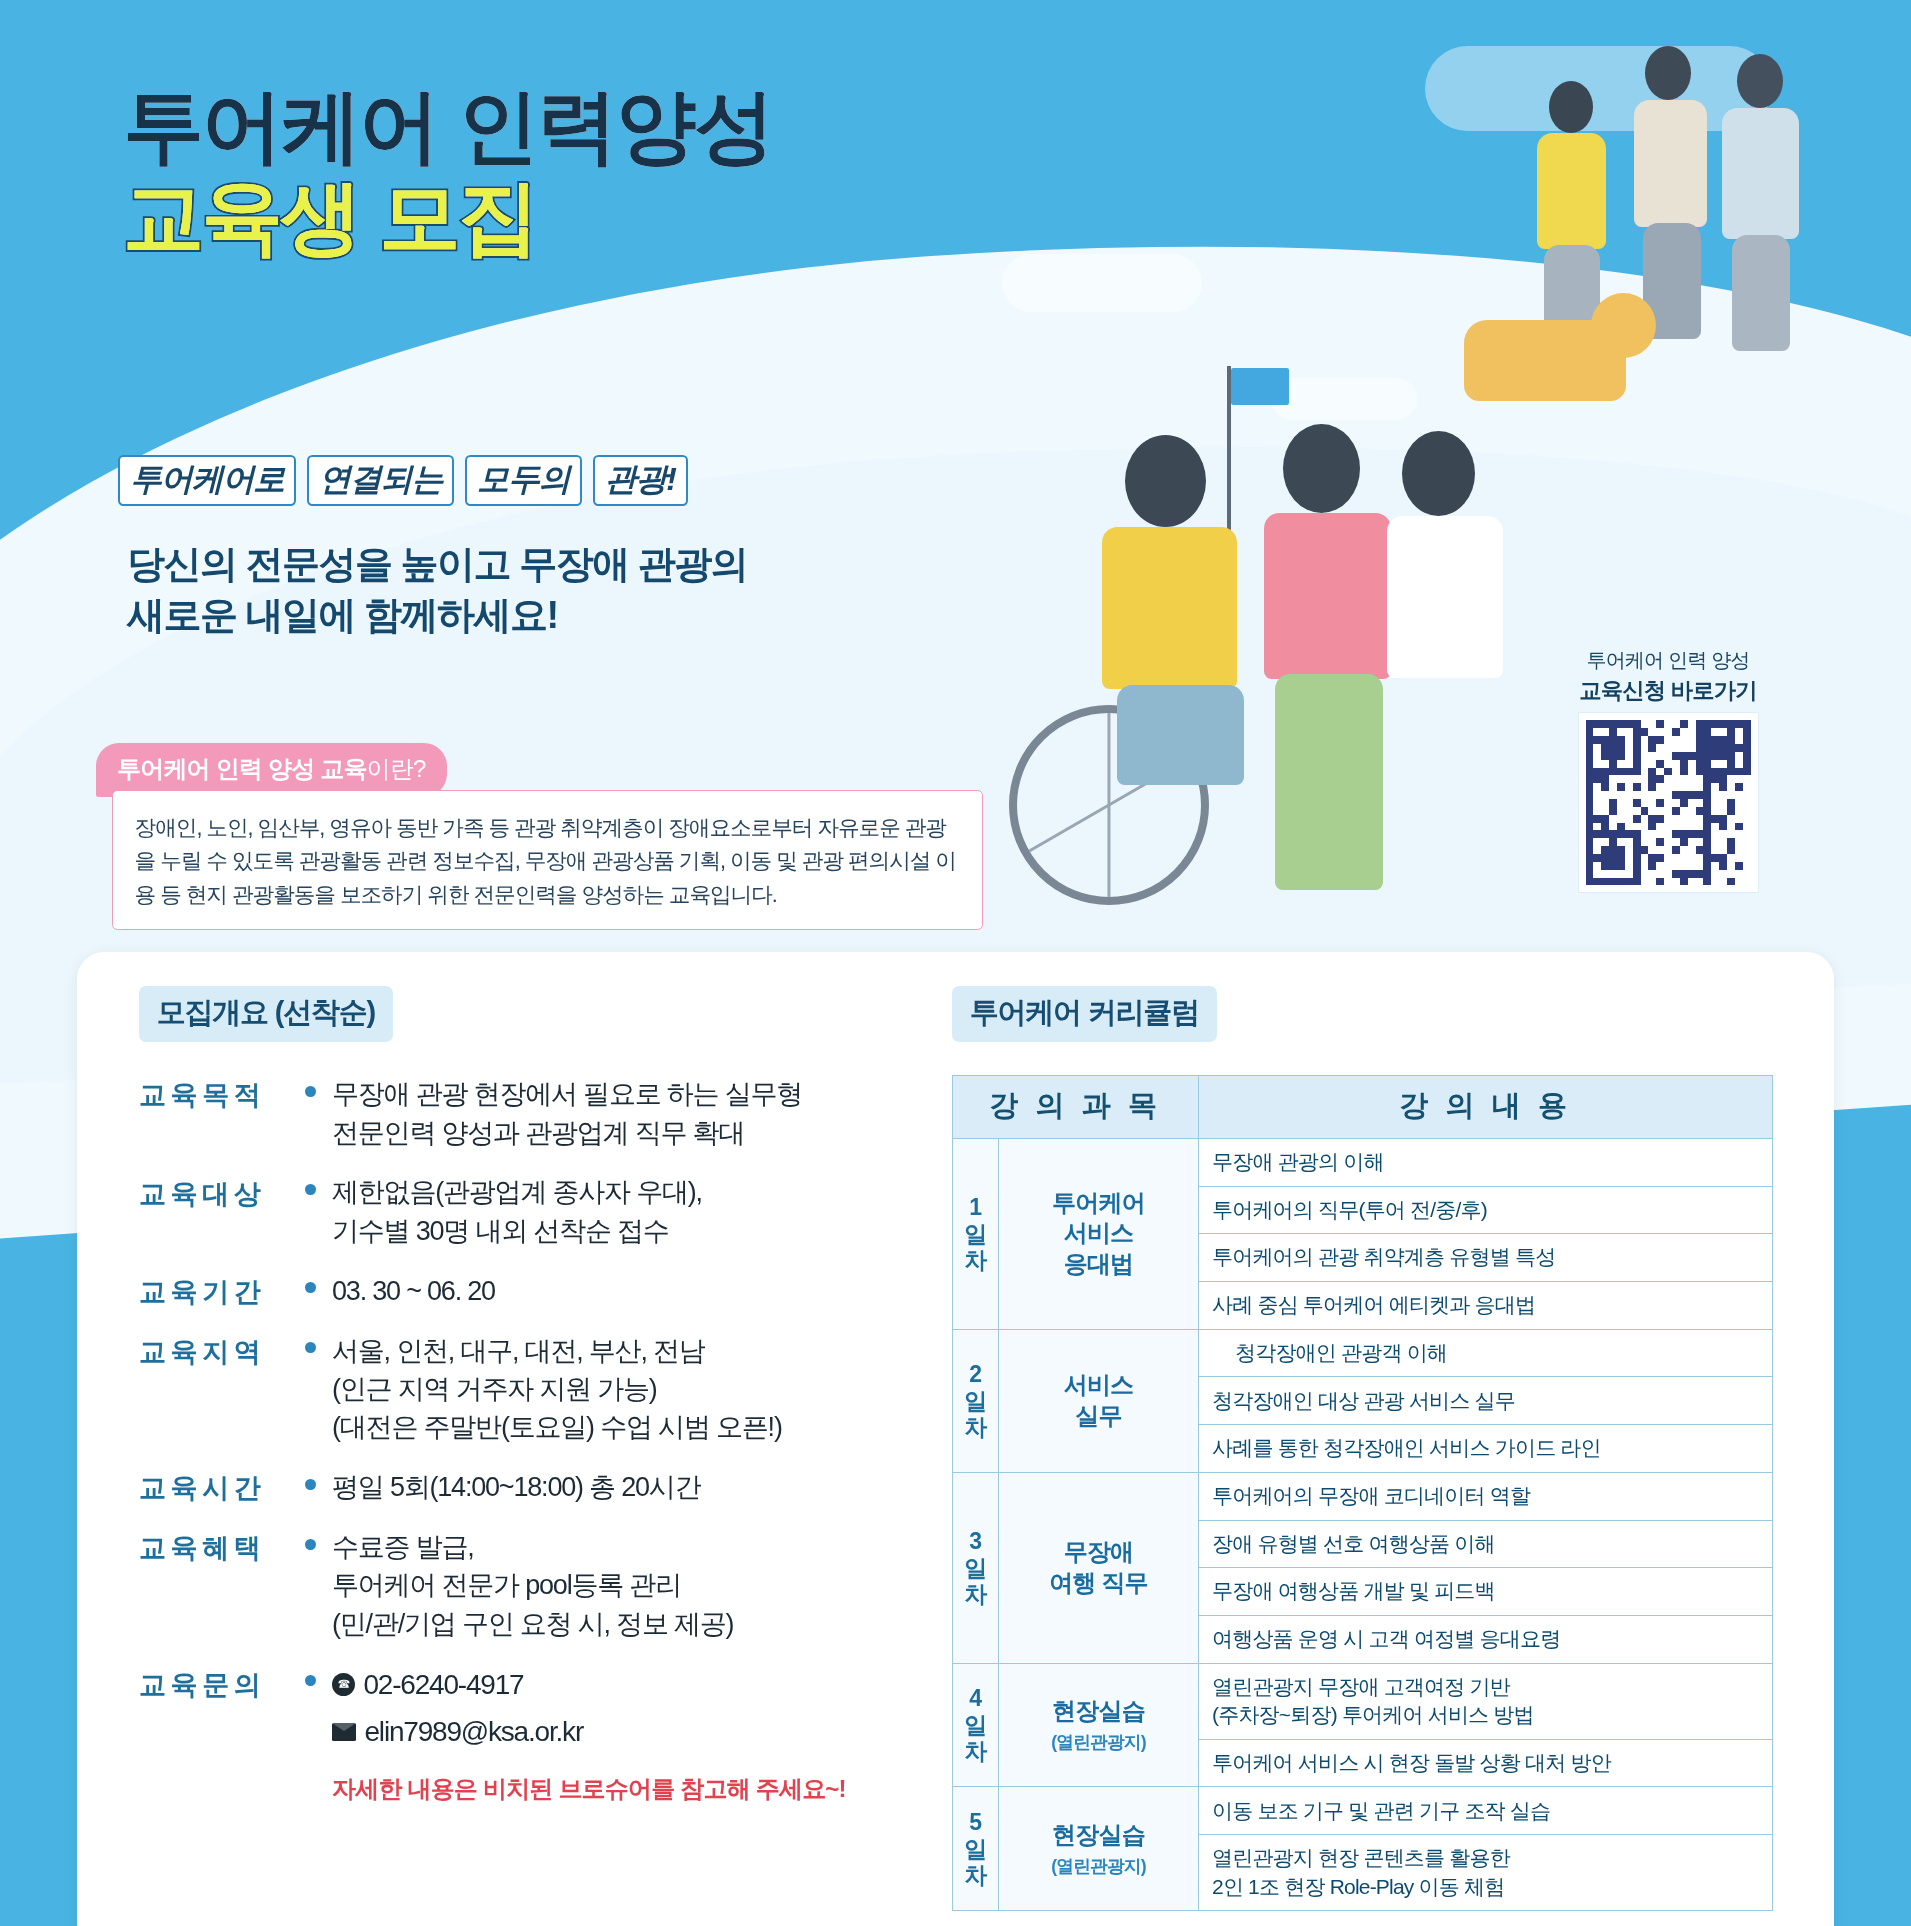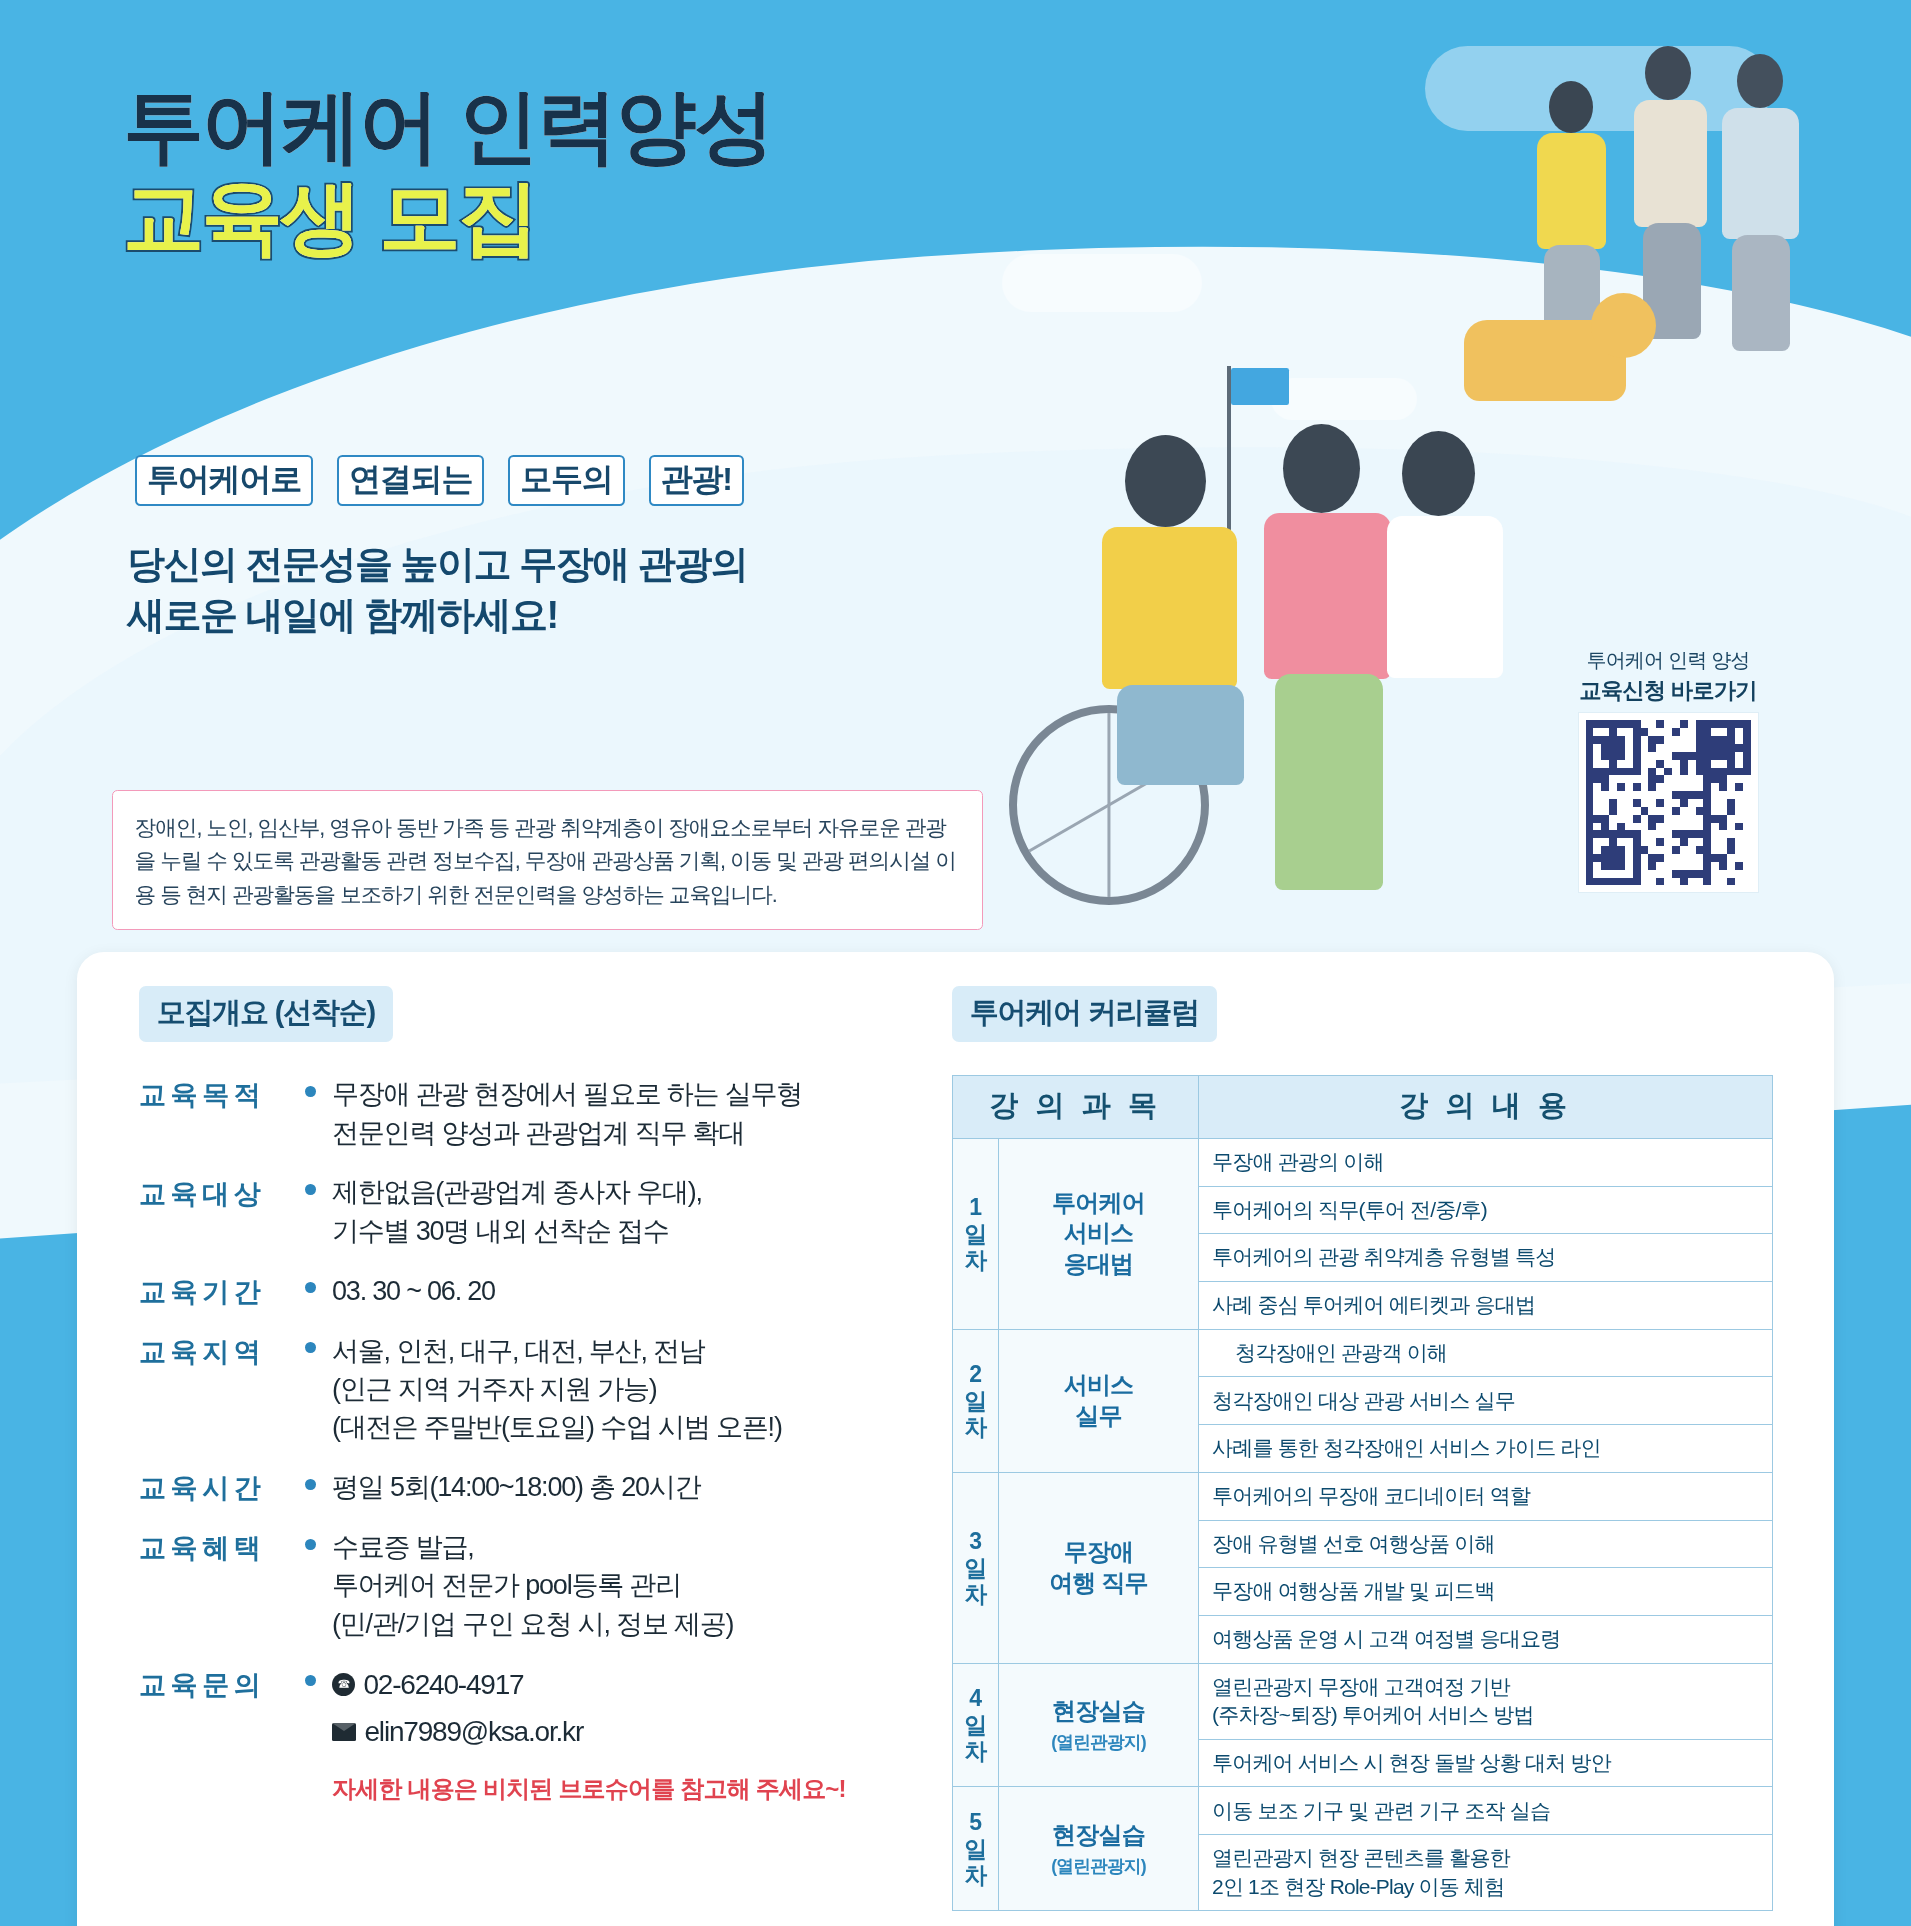--- a/index.html
+++ b/index.html
@@ -32,21 +32,21 @@
   
   .header { position:absolute; left:0; top:0; width:100%; height:971px; }
   .title-block { position:absolute; left:123px; top:81px; }
   h1.main-title {
     margin:0; font-size:81px; line-height:1.12; font-weight:bold;
     color:#18324a; letter-spacing:-2.3px;
     text-shadow: 0 0 0 #fff;
   }
   h1.main-title .line2 { color:#e8f24b; -webkit-text-stroke: 3.9px #1b4c6e; paint-order: stroke fill; }
 
-  .tagline-row { position:absolute; left:135px; top:455px; display:flex; gap:24px; }
+  .tagline-row { position:absolute; left:118px; top:455px; display:flex; gap:11px;font-style:italic; }
   .tagline-chip {
     background:#ffffff; border:2.7px solid #2f89c4; border-radius:5.4px;
     padding:6.2px 10px 8.5px; font-size:32px; font-weight:bold; color:#17486b;
     letter-spacing:-1.2px; line-height:1;
   }
   .subtitle {
     position:absolute; left:127px; top:539px; width:847px;
     font-size:38px; font-weight:bold; color:#14486d; line-height:1.35; letter-spacing:-1.5px;
   }
 
@@ -214,20 +214,23 @@
   <div class="tagline-row">
     <div class="tagline-chip">투어케어로</div>
     <div class="tagline-chip">연결되는</div>
     <div class="tagline-chip">모두의</div>
     <div class="tagline-chip">관광!</div>
   </div>
 
   <div class="subtitle" style="white-space:pre-line">당신의 전문성을 높이고 무장애 관광의
 새로운 내일에 함께하세요!</div>
 
+  <div class="about-tag">
+    <span>투어케어 인력 양성 교육</span><span class="thin">이란?</span>
+  </div>
   <div class="about-box">장애인, 노인, 임산부, 영유아 동반 가족 등 관광 취약계층이 장애요소로부터 자유로운 관광을 누릴 수 있도록 관광활동 관련 정보수집, 무장애 관광상품 기획, 이동 및 관광 편의시설 이용 등 현지 관광활동을 보조하기 위한 전문인력을 양성하는 교육입니다.</div>
 
   <div class="qr-wrap">
     <div class="qr-caption1">투어케어 인력 양성</div>
     <div class="qr-caption2">교육신청 바로가기</div>
     <div class="qr-box">
       <div class="qr-grid" id="qrgrid">
           <i></i>
           <i></i>
           <i></i>

